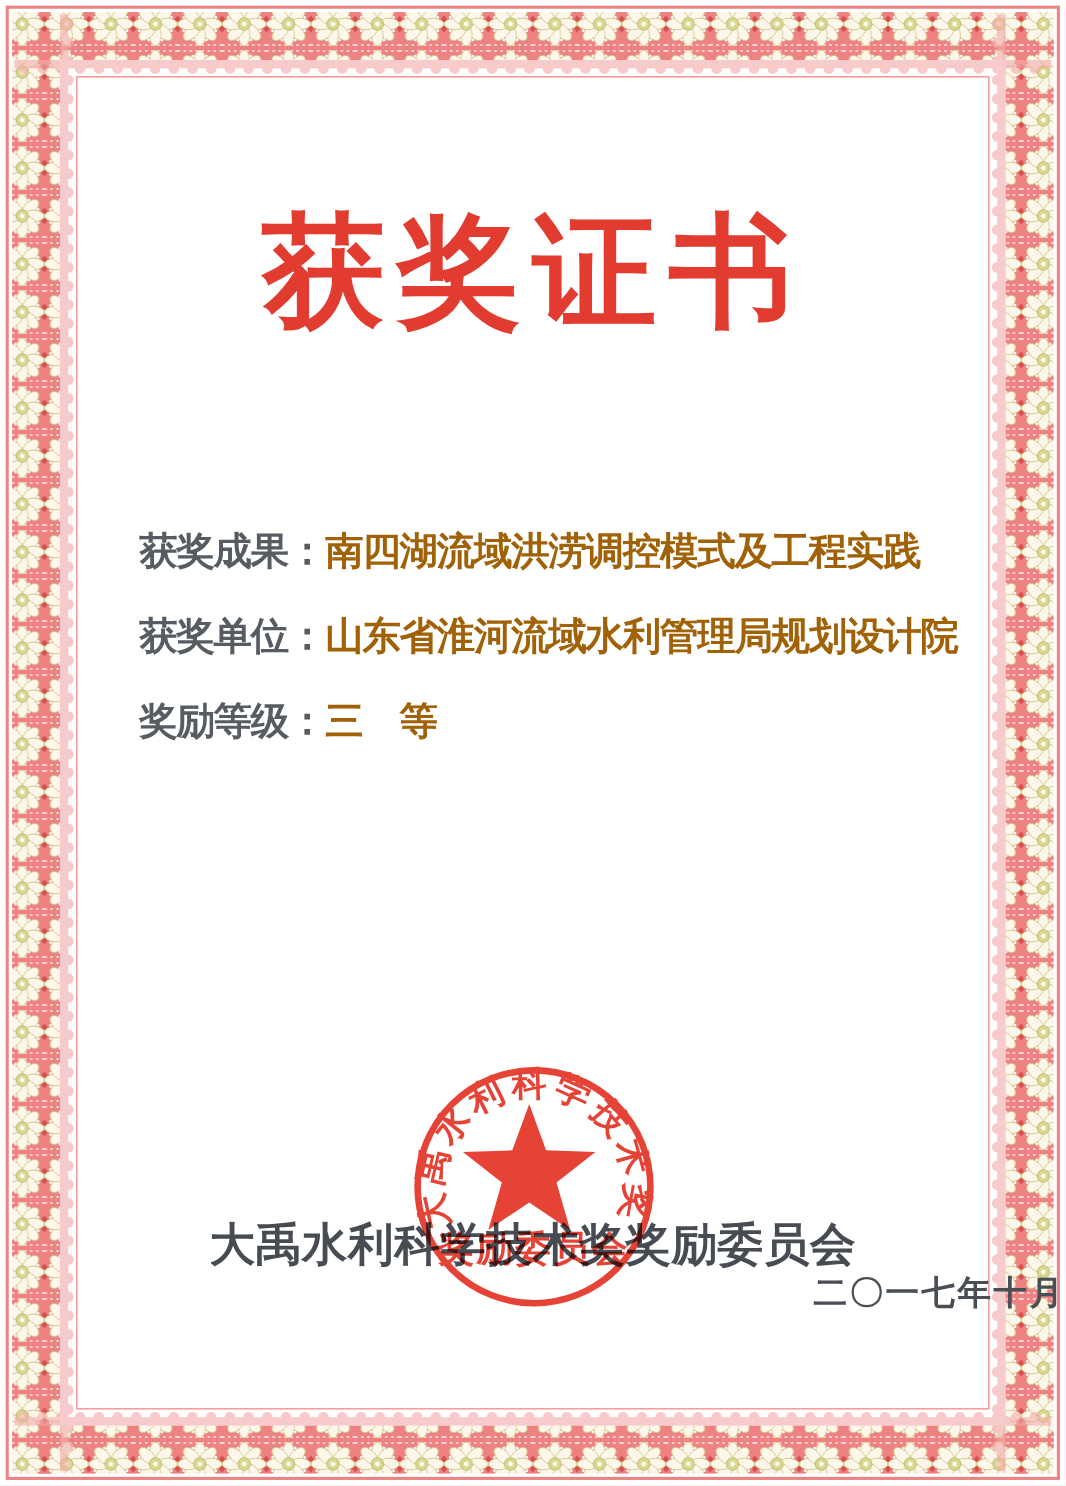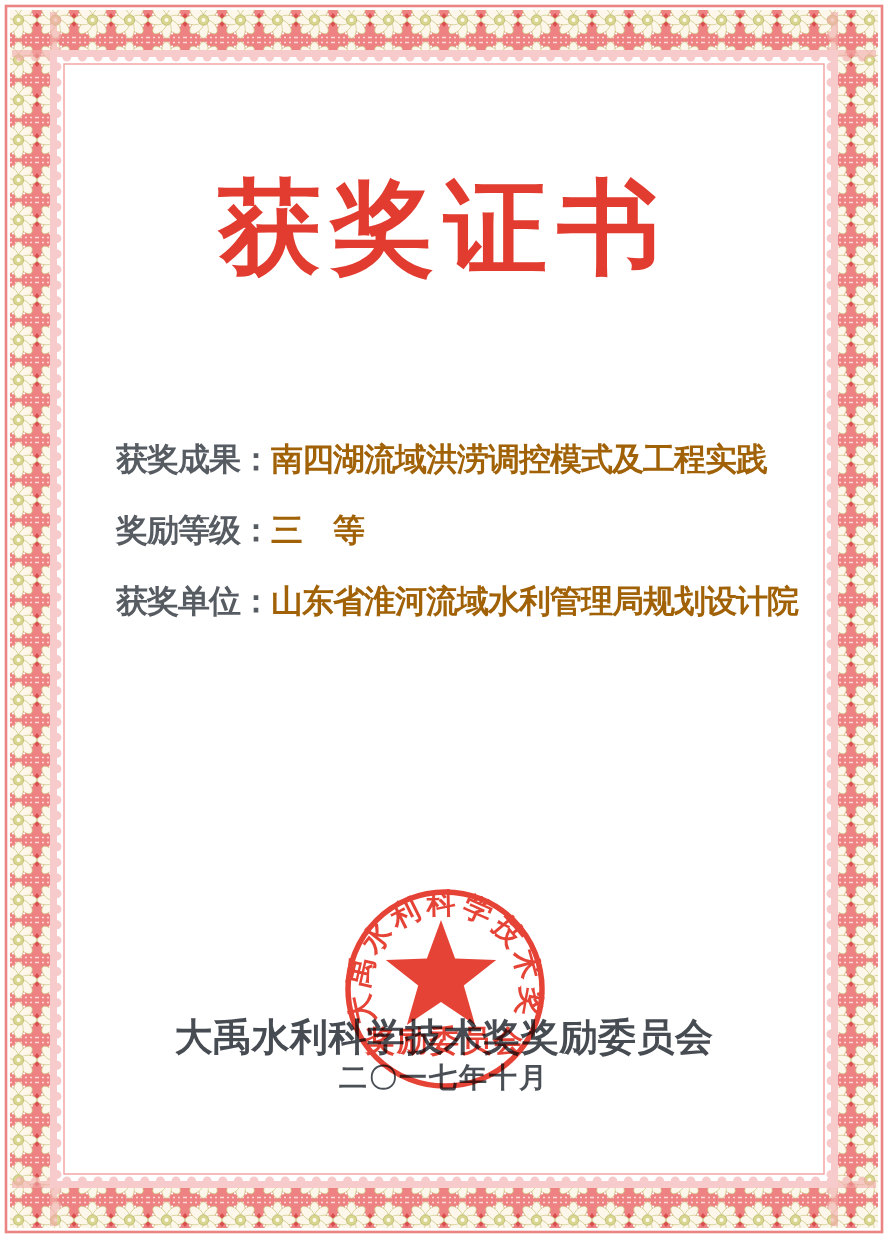--- a/index.html
+++ b/index.html
@@ -53,21 +53,21 @@
     text-align: center;
     font-size: 38px;
     font-weight: 600;
     letter-spacing: 0.5px;
     color: #474c53;
   }
   .date-line {
     position: absolute;
     left: 0; top: 1059px;
     width: 100%;
-    text-align: center;
+    text-align: right;
     font-size: 28px;
     font-weight: 600;
     letter-spacing: 2px;
     color: #4a4f56;
   }
   .seal-svg {
     position: absolute;
     left: 334px; top: 878px;
     width: 222px; height: 222px;
     mix-blend-mode: multiply;
@@ -154,24 +154,24 @@
     <rect x="64" y="64" width="760" height="1110" fill="none" stroke="#f2a0a0" stroke-width="1.4"></rect>
   </svg>
 
   <h1 class="title">获奖证书</h1>
 
   <div class="fields">
     <div class="field">
       <span class="field-label">获奖成果：</span><span class="field-value">南四湖流域洪涝调控模式及工程实践</span>
     </div>
     <div class="field">
-      <span class="field-label">奖励等级：</span><span class="field-value">三　等</span>
+      <span class="field-label">获奖单位：</span><span class="field-value">山东省淮河流域水利管理局规划设计院</span>
     </div>
     <div class="field">
-      <span class="field-label">获奖单位：</span><span class="field-value">山东省淮河流域水利管理局规划设计院</span>
+      <span class="field-label">奖励等级：</span><span class="field-value">三　等</span>
     </div>
   </div>
 
   <div class="issuer-line">大禹水利科学技术奖奖励委员会</div>
   <div class="date-line">二〇一七年十月</div>
 
   <svg class="seal-svg" viewBox="-111 -111 222 222" aria-hidden="true">
     <circle r="97" fill="none" stroke="#e5392c" stroke-width="5.5"></circle>
     <defs>
       <path id="sealArc" d="M -68.9 32.1 A 76 76 0 1 1 68.9 32.1" fill="none"></path>

